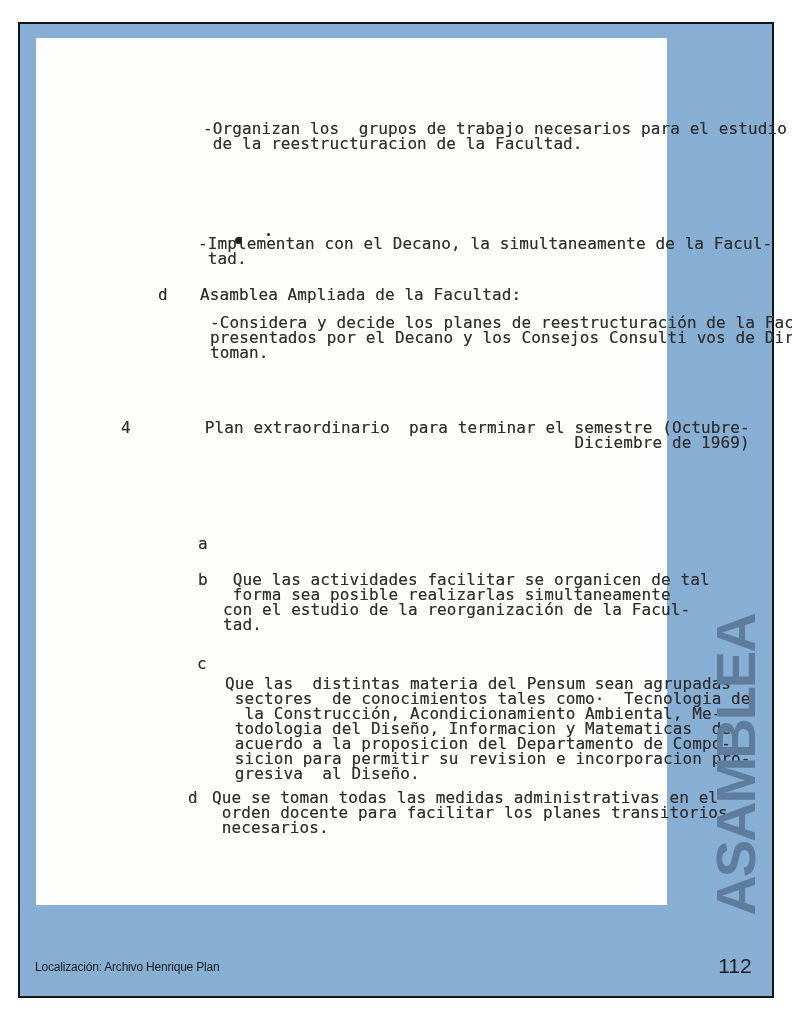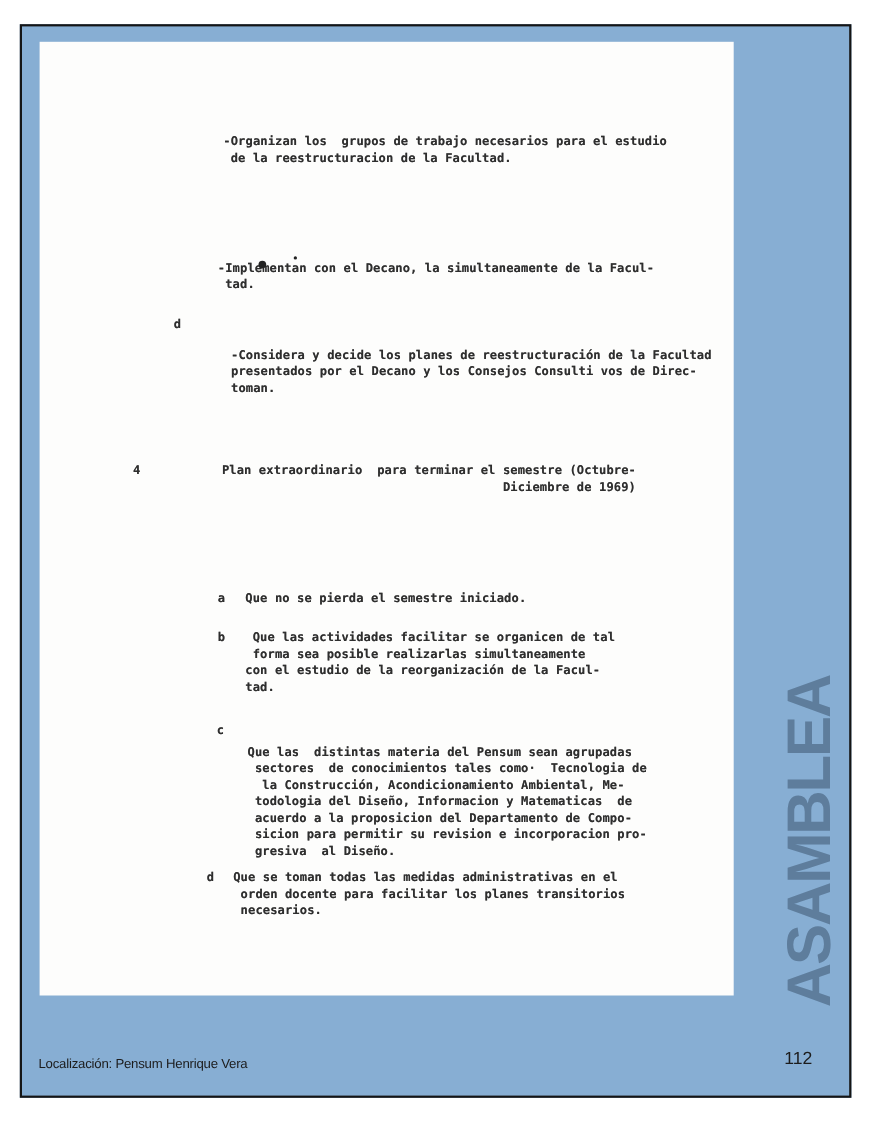--- a/index.html
+++ b/index.html
@@ -18,23 +18,23 @@
     border:2px solid #151515;
   }
   .scan-page {
     position:absolute; left:16px; top:14px;
     width:631px; height:867px;
     background:#fdfdfc;
   }
   .doc-text, .doc-label {
     position:absolute;
     font-family:"DejaVu Sans Mono", monospace;
-    font-size:11px;
+    font-size:16px;
     line-height:15px;
-    font-weight:bold;
+    font-weight:normal;
     color:#2e2e2e;
     white-space:pre;
     letter-spacing:0.1px;
     text-shadow:0 0 0.4px rgba(40,40,40,0.55);
   }
   .artifact-dot {
     position:absolute;
     background:#222;
     border-radius:50%;
   }
@@ -55,52 +55,52 @@
     position:absolute;
     left:15px; top:936px;
     font-size:12px;
     color:#1c1c1c;
     letter-spacing:-0.2px;
   }
   .footer-num {
     position:absolute;
     left:693px; top:930px;
     width:44px;
-    text-align:left;
-    font-size:16px;
+    text-align:center;
+    font-size:21px;
     color:#1c1c1c;
   }
 </style>
 </head>
 <body>
 
 <div class="frame">
 
   <div class="scan-page">
 
     <div class="doc-text" style="left:167px; top:83px;">-Organizan los  grupos de trabajo necesarios para el estudio
  de la reestructuracion de la Facultad.</div>
 
 
     <div class="doc-text" style="left:162px; top:198px;">-Implementan con el Decano, la simultaneamente de la Facul-
  tad.</div>
 
     <span class="doc-label" style="left:122px; top:249px;">d</span>
+    <div class="doc-text" style="left:164px; top:249px;">Asamblea Ampliada de la Facultad:</div>
 
     <div class="doc-text" style="left:174px; top:277px;">-Considera y decide los planes de reestructuración de la Facultad
 presentados por el Decano y los Consejos Consulti vos de Direc-
 toman.</div>
 
     <span class="doc-label" style="left:85px; top:382px;">4</span>
     <div class="doc-text" style="left:159px; top:382px;text-align:right;"> Plan extraordinario  para terminar el semestre (Octubre-
 Diciembre de 1969)</div>
 
 
     <span class="doc-label" style="left:162px; top:498px;">a</span>
-    <div class="doc-text" style="left:187px; top:498px;">Que no se pierda el semestre iniciado.</div>
 
     <span class="doc-label" style="left:162px; top:534px;">b</span>
     <div class="doc-text" style="left:187px; top:534px;"> Que las actividades facilitar se organicen de tal
  forma sea posible realizarlas simultaneamente
 con el estudio de la reorganización de la Facul-
 tad.</div>
 
     <span class="doc-label" style="left:161px; top:618px;">c</span>
     <div class="doc-text" style="left:189px; top:638px;">Que las  distintas materia del Pensum sean agrupadas
  sectores  de conocimientos tales como·  Tecnologia de
@@ -114,17 +114,17 @@
     <div class="doc-text" style="left:176px; top:752px;">Que se toman todas las medidas administrativas en el
  orden docente para facilitar los planes transitorios
  necesarios.</div>
 
     <div class="artifact-dot" style="left:199px; top:199px; width:7px; height:7px;"></div>
     <div class="artifact-dot" style="left:231px; top:195px; width:3px; height:3px;"></div>
   </div>
 
   <div class="vertical-label">ASAMBLEA</div>
 
-  <div class="footer-loc">Localización: Pensum Henrique Vera</div>
+  <div class="footer-loc">Localización: Archivo Henrique Plan</div>
 
   <div class="footer-num">112</div>
 
 </div>
 
 </body></html>

